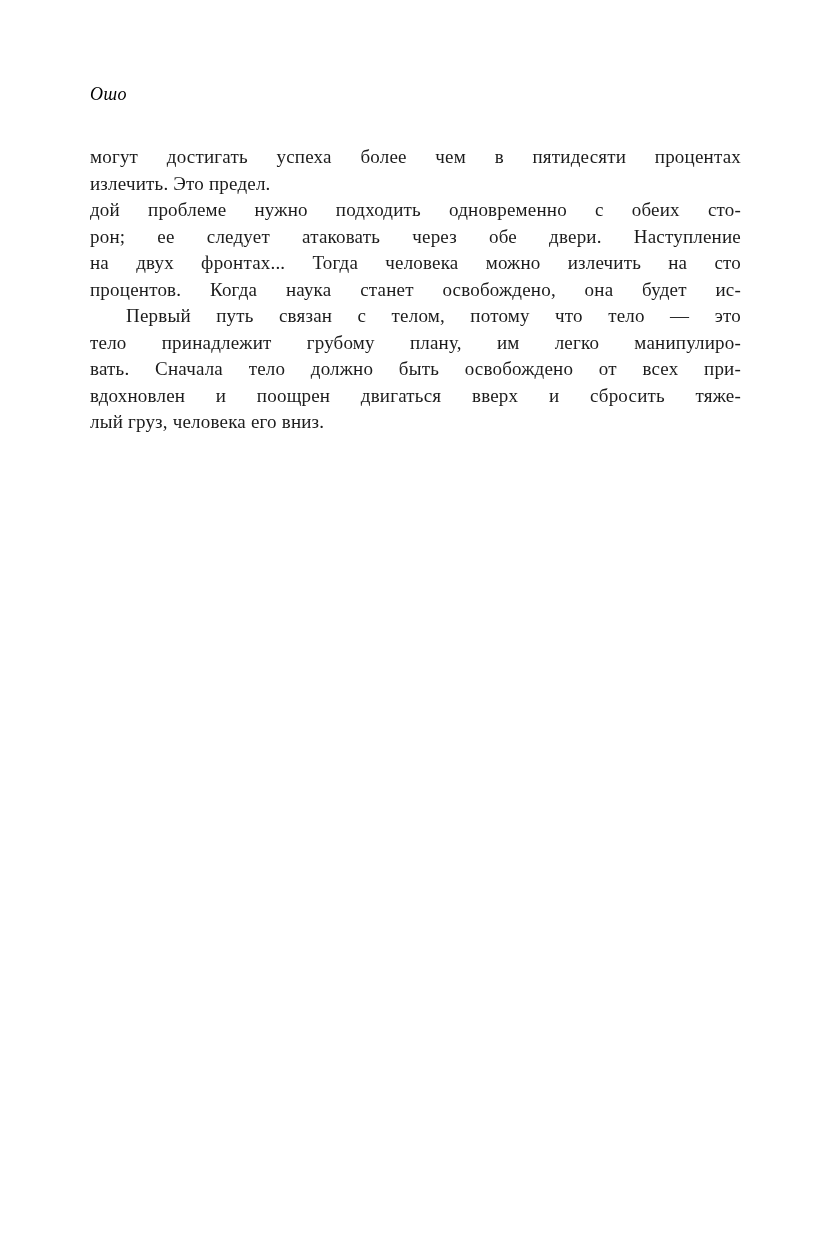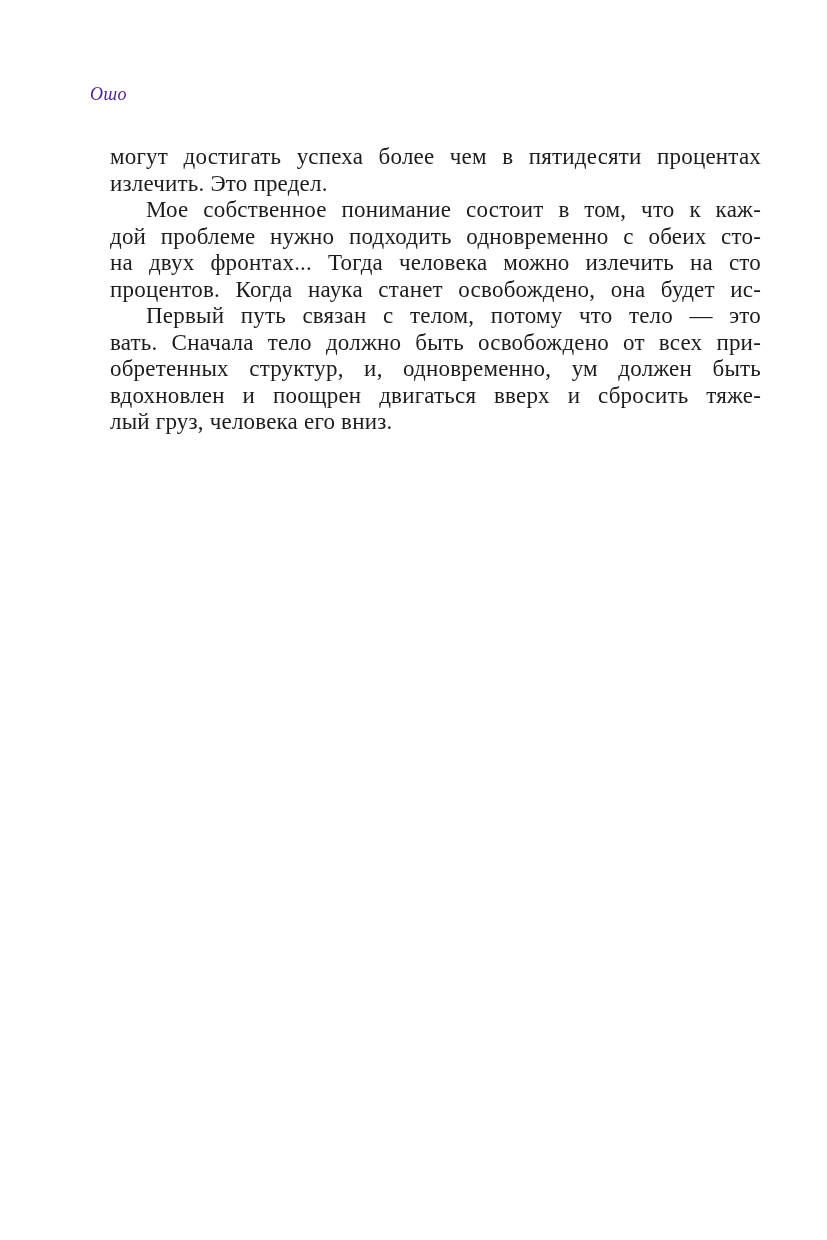--- a/index.html
+++ b/index.html
@@ -16,31 +16,30 @@
     font-family: "Liberation Serif", "DejaVu Serif", serif;
     color: #1c1c1c;
   }
   .running-header {
     position: absolute;
     left: 90px;
     top: 84px;
     font-style: italic;
     font-size: 18px;
     letter-spacing: 0.5px;
-    color: #4c1d95;
+    color: #000000;
   }
   .text-block {
     position: absolute;
     left: 90px;
     top: 144px;
     width: 651px;
-    font-size: 23px;
+    font-size: 19px;
     line-height: 26.5px;
     letter-spacing: 0.2px;
-    margin-left: 20px;
   }
   .line {
     text-align: justify;
     text-align-last: justify;
     white-space: normal;
   }
   .line.last {
     text-align-last: left;
   }
   .line.indent {
@@ -48,23 +47,23 @@
   }
 </style>
 </head>
 <body>
 
 <div class="page">
   <div class="running-header">Ошо</div>
   <div class="text-block" id="text-block">
       <div class="line">могут достигать успеха более чем в пятидесяти процентах</div>
       <div class="line last">излечить. Это предел.</div>
-      <div class="line indent">Мое собственное понимание состоит в том, что к каж-</div>
       <div class="line">дой проблеме нужно подходить одновременно с обеих сто-</div>
+      <div class="line">рон; ее следует атаковать через обе двери. Наступление</div>
       <div class="line">на двух фронтах... Тогда человека можно излечить на сто</div>
       <div class="line">процентов. Когда наука станет освобождено, она будет ис-</div>
       <div class="line indent">Первый путь связан с телом, потому что тело — это</div>
+      <div class="line">тело принадлежит грубому плану, им легко манипулиро-</div>
       <div class="line">вать. Сначала тело должно быть освобождено от всех при-</div>
-      <div class="line">обретенных структур, и, одновременно, ум должен быть</div>
       <div class="line">вдохновлен и поощрен двигаться вверх и сбросить тяже-</div>
       <div class="line last">лый груз, человека его вниз.</div>
     </div>
 </div>
 
 </body></html>

